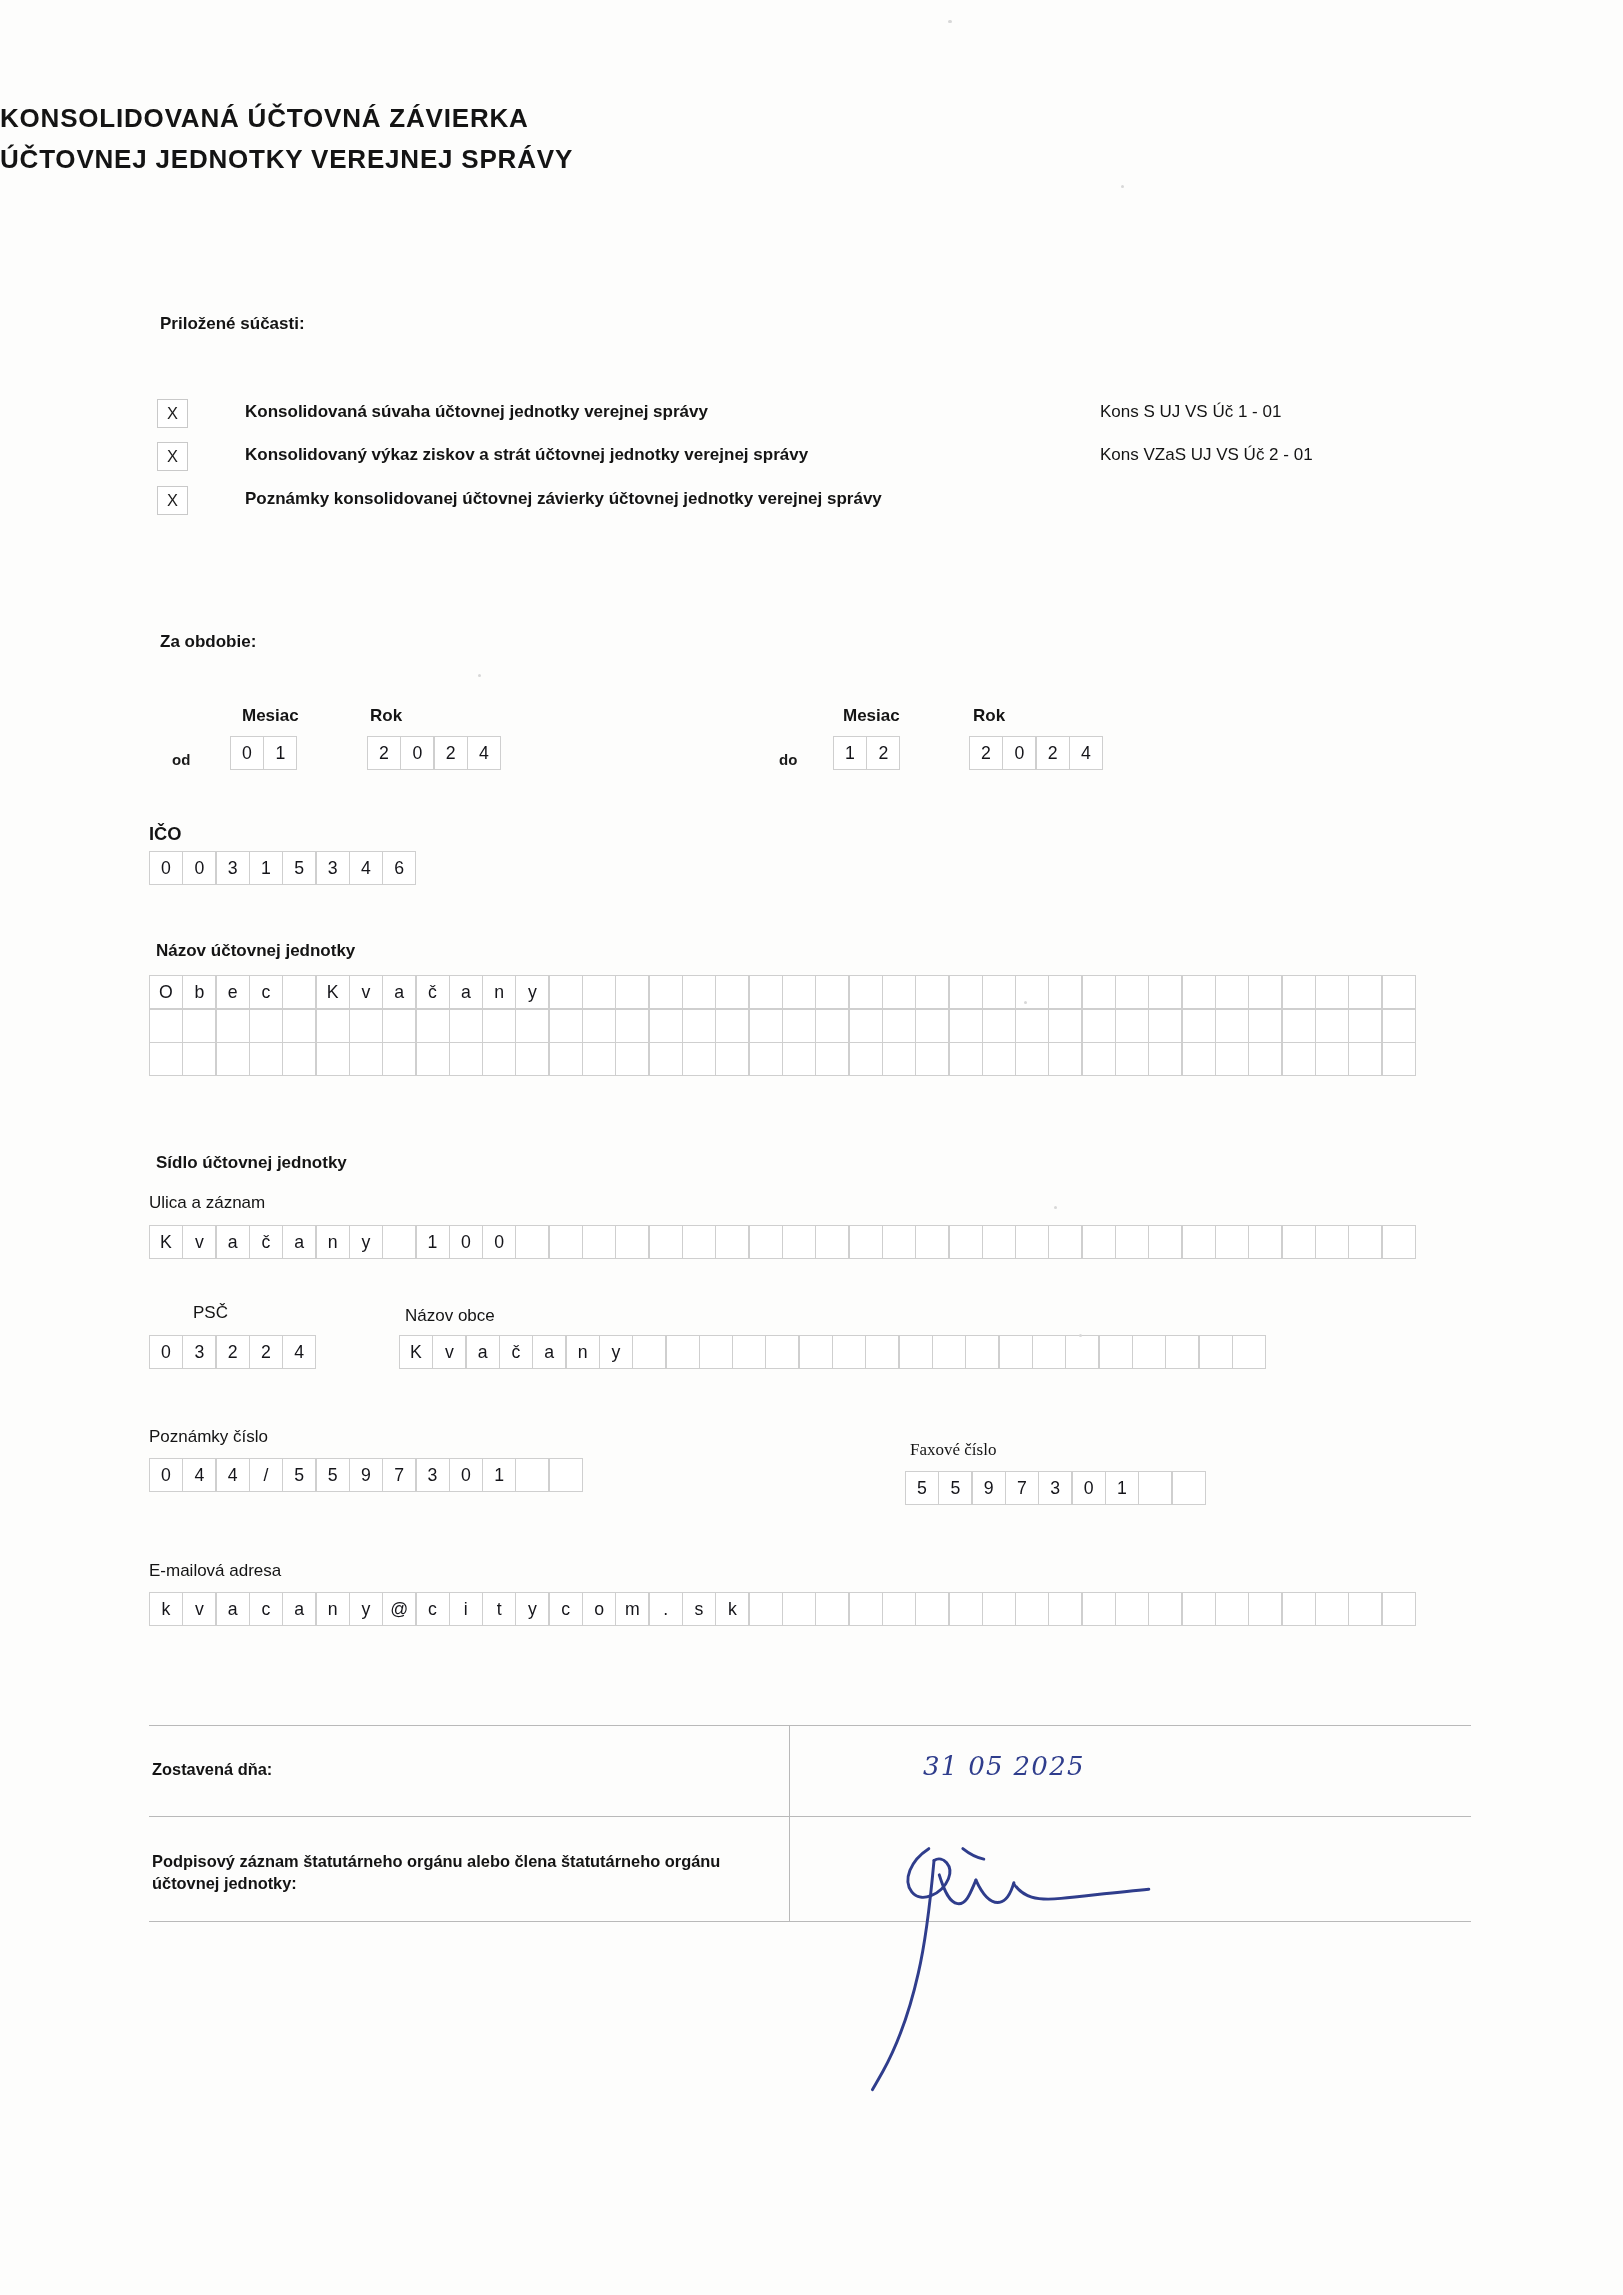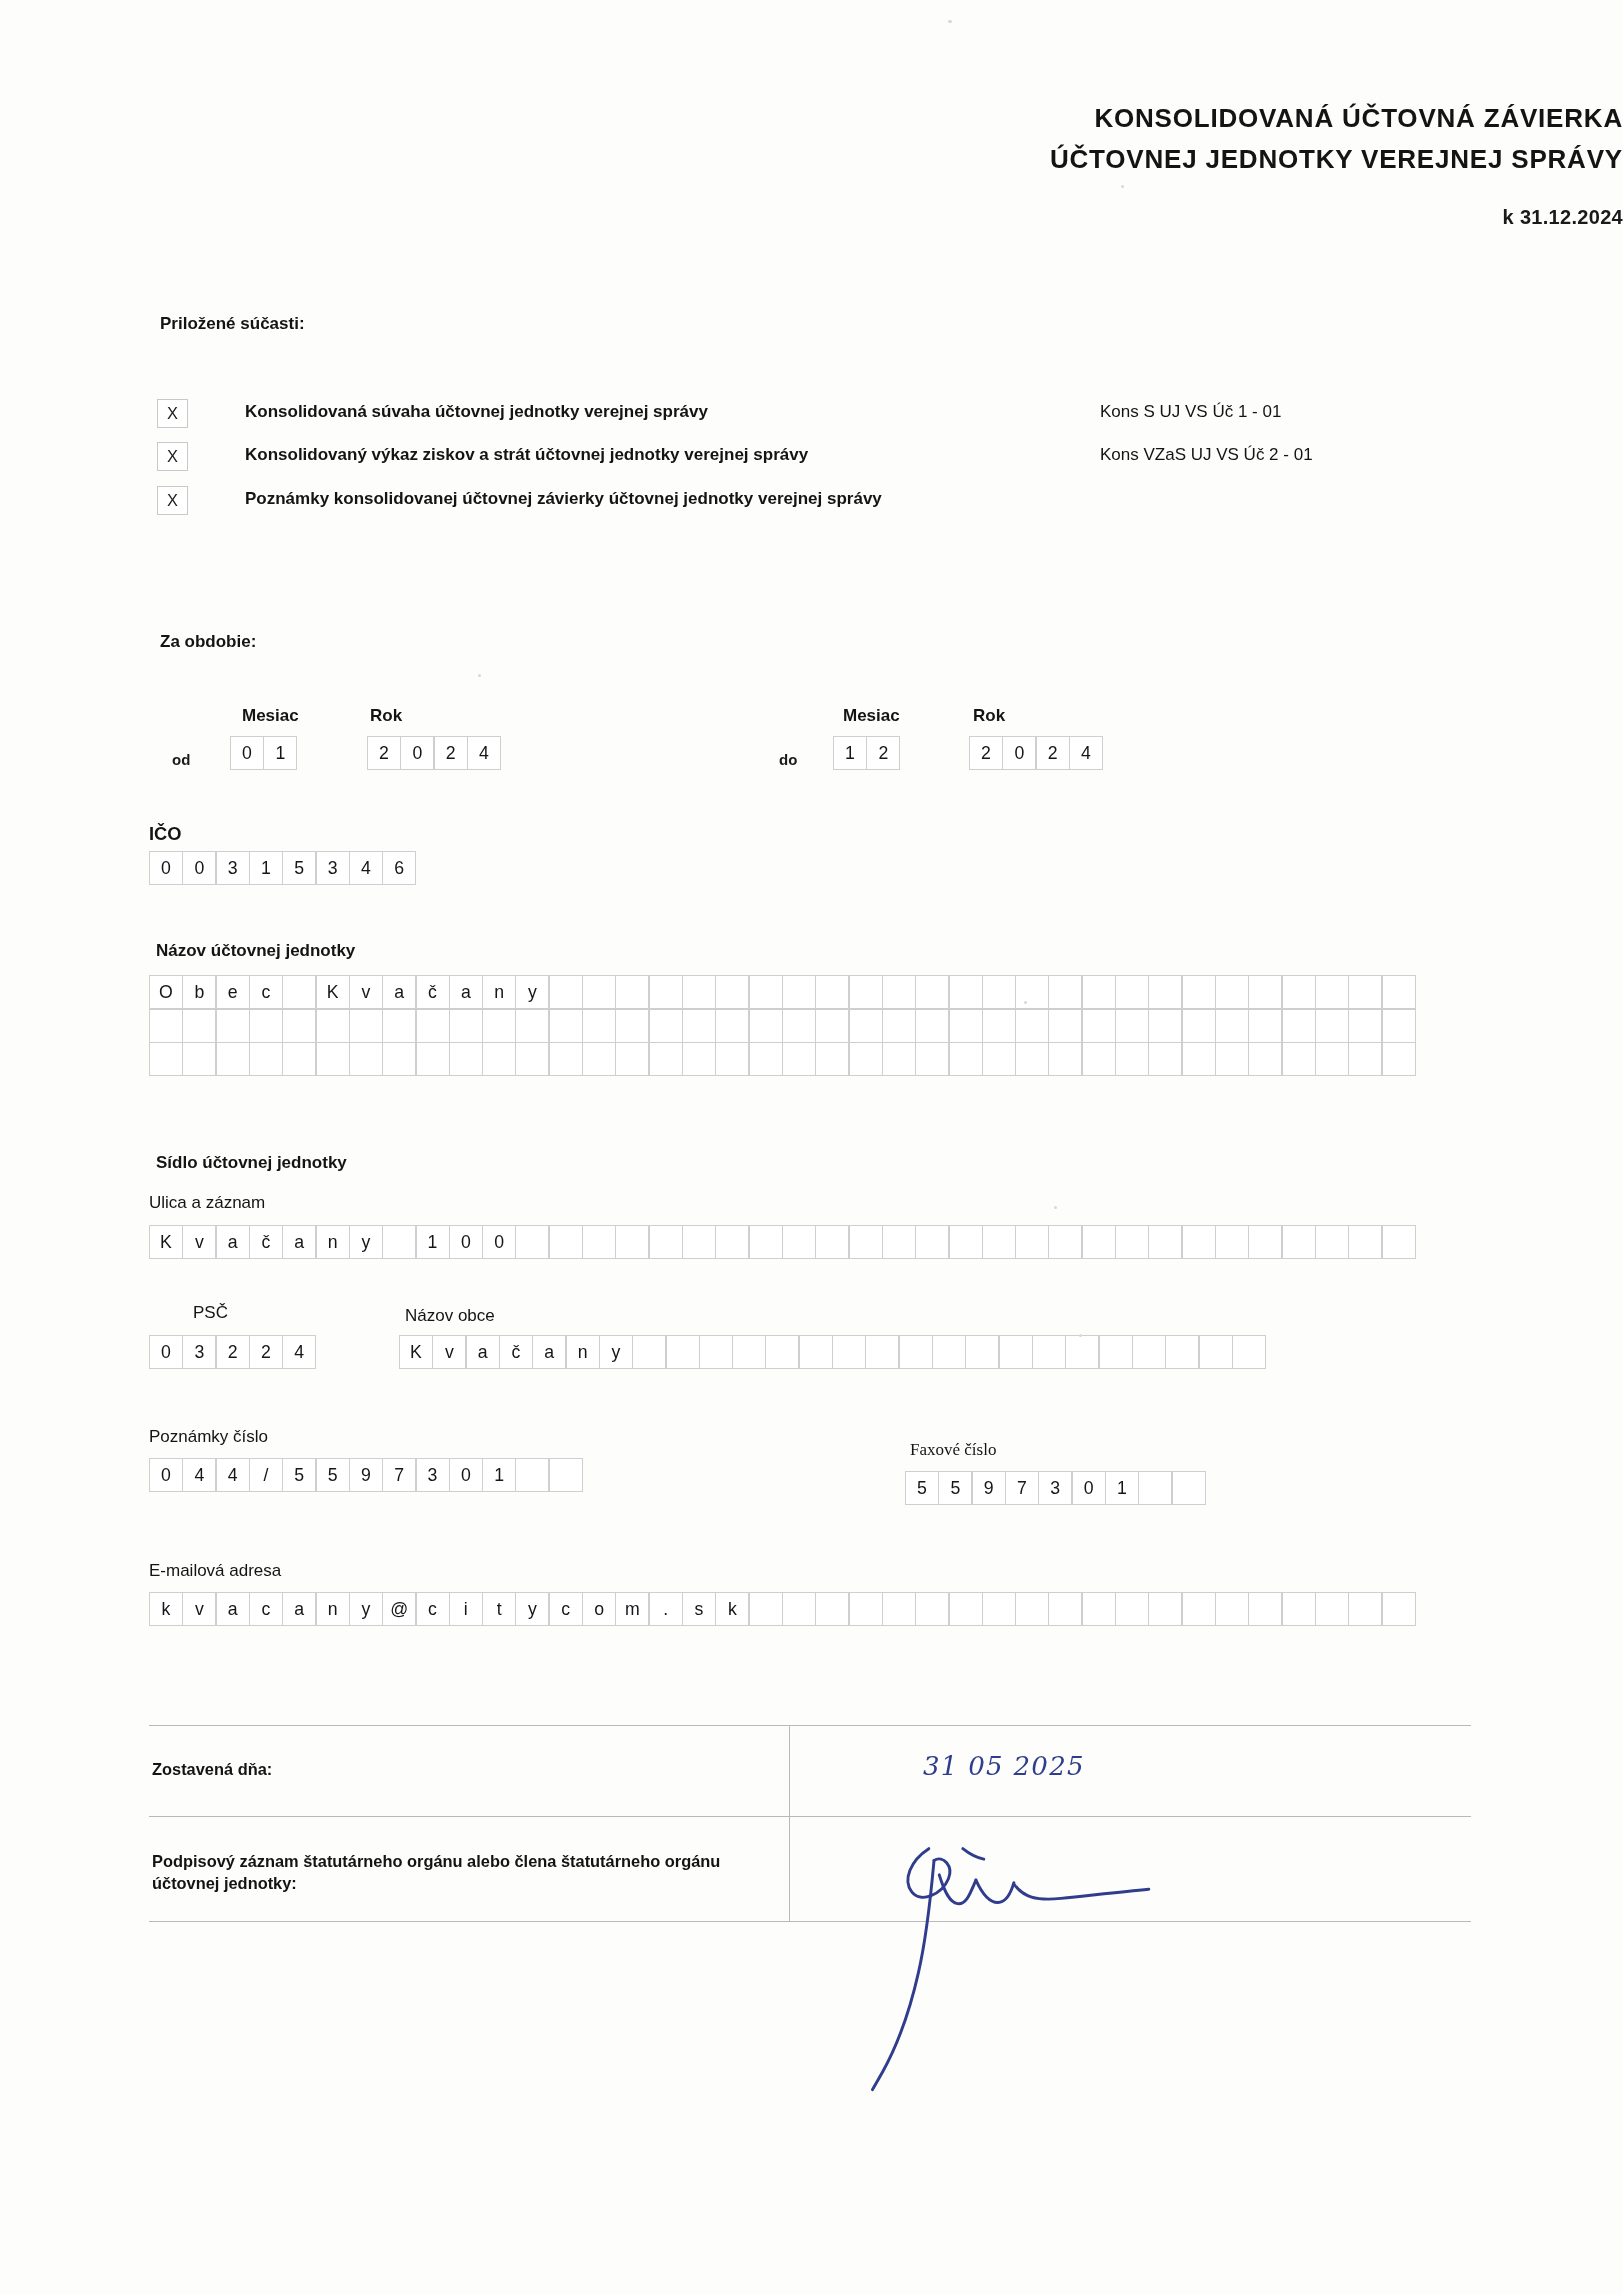--- a/index.html
+++ b/index.html
@@ -20,21 +20,21 @@
     inset: 0;
     background: #fdfdfc;
   }
 
   
   .title-block {
     position: absolute;
     top: 98px;
     left: 0;
     width: 1623px;
-    text-align: right;
+    text-align: left;
   }
   .title-line {
     font-size: 26px;
     font-weight: bold;
     letter-spacing: 0.8px;
     line-height: 41px;
     color: #141414;
   }
   .title-sub {
     margin-top: 26px;
@@ -167,21 +167,20 @@
   }
 </style>
 </head>
 <body>
 
 <div class="page">
 
   <div class="title-block">
     <div class="title-line">KONSOLIDOVANÁ ÚČTOVNÁ ZÁVIERKA</div>
     <div class="title-line">ÚČTOVNEJ JEDNOTKY VEREJNEJ SPRÁVY</div>
-    <div class="title-sub">k 31.12.2024</div>
   </div>
 
   <div class="lbl" style="left:160px; top:314px;">Priložené súčasti:</div>
 
   <div class="att-row" style="top:399px;">
     <div class="att-box">X</div>
     <div class="att-text">Konsolidovaná súvaha účtovnej jednotky verejnej správy</div>
     <div class="att-code">Kons S UJ VS Úč  1 - 01</div>
   </div>
 

